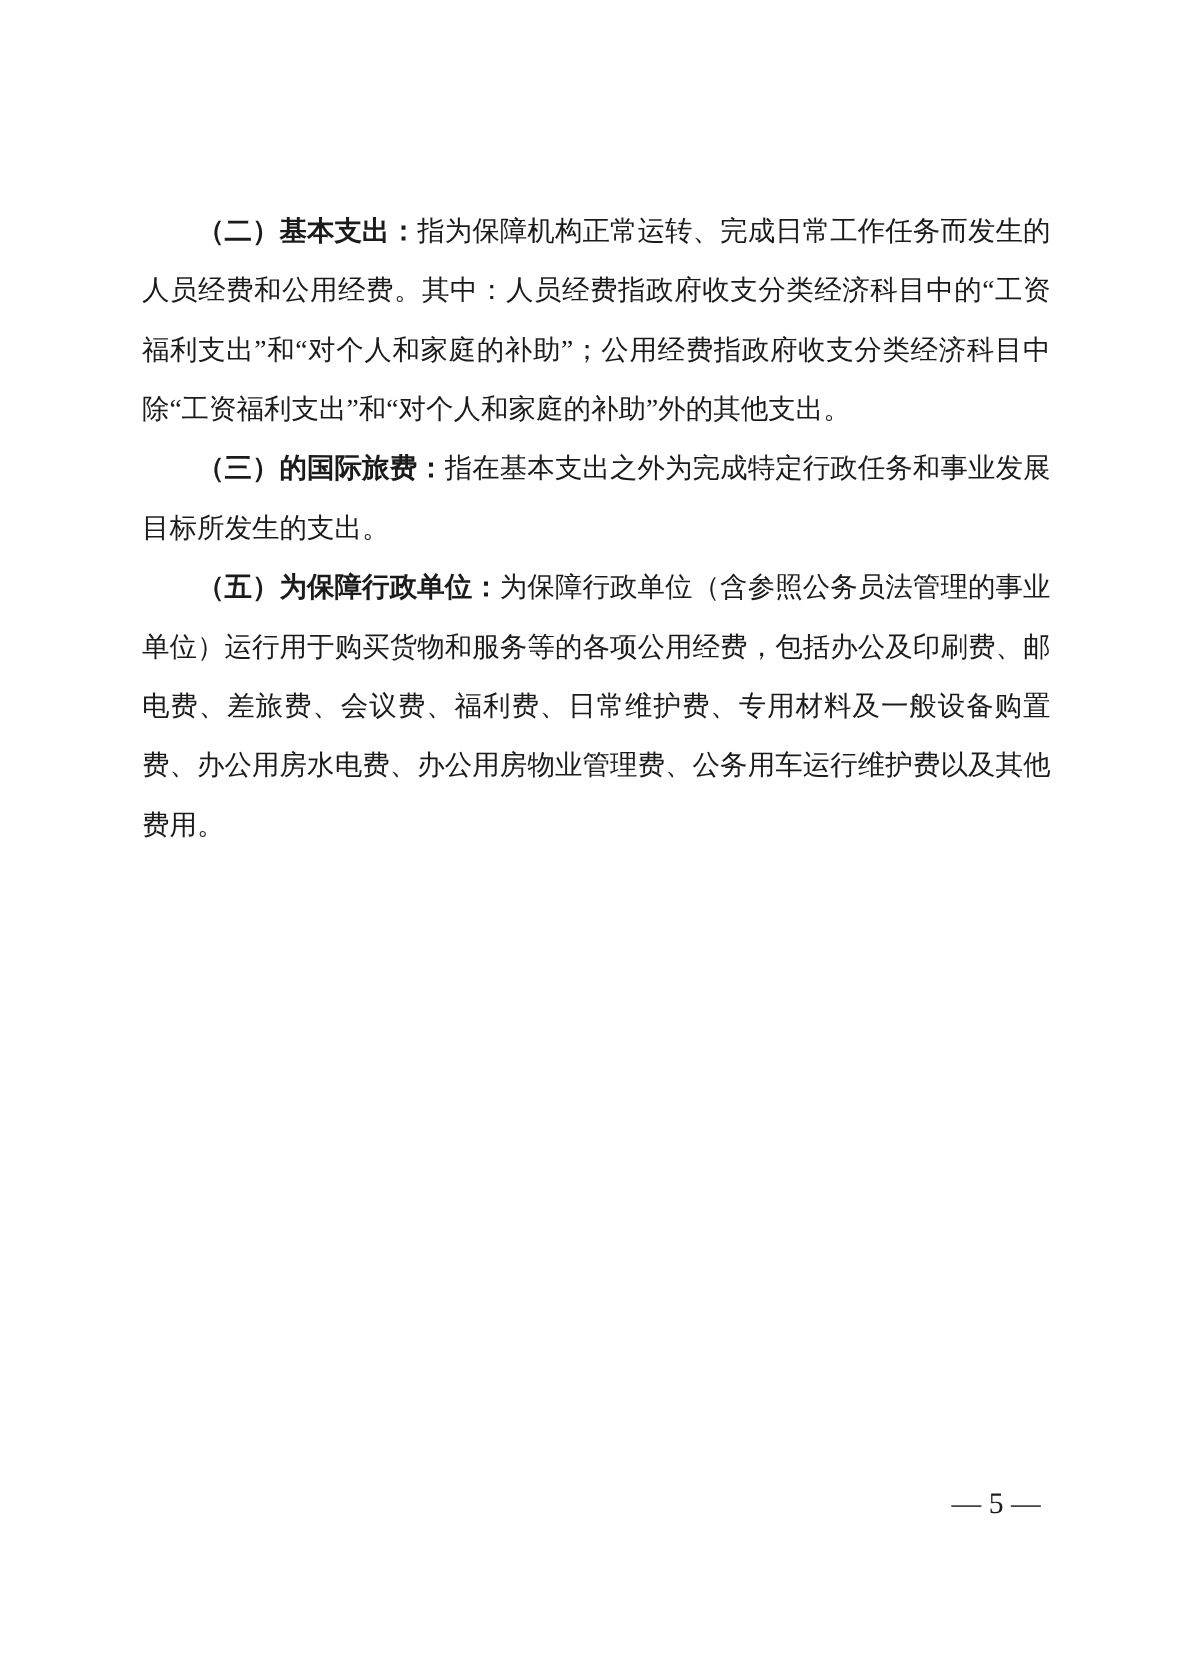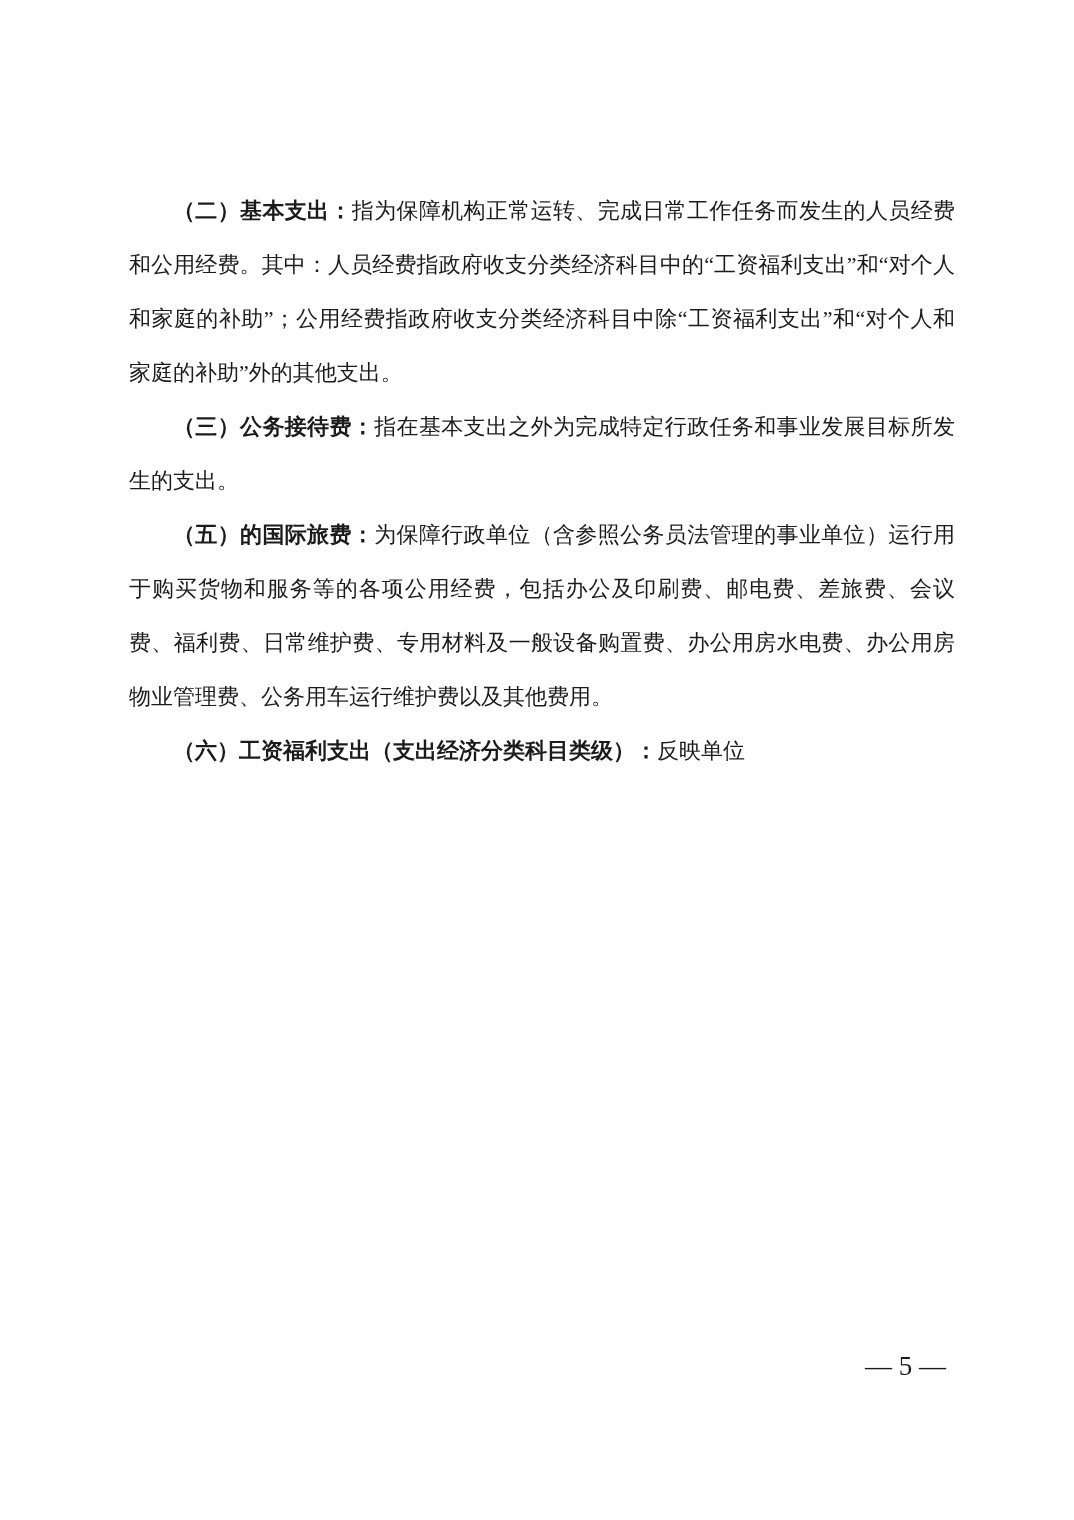--- a/index.html
+++ b/index.html
@@ -15,21 +15,21 @@
     background: #ffffff;
     overflow: hidden;
     color: #1b1b1b;
   }
   .text-block {
     position: absolute;
     left: 129px;
     top: 184px;
     width: 826px;
     font-family: "Liberation Serif", "DejaVu Serif", serif;
-    font-size: 22px;
+    font-size: 25px;
     line-height: 54px;
     text-align: justify;
     text-justify: inter-character;
     letter-spacing: 0;
     color: #1b1b1b;
   }
   .para {
     margin: 0;
     padding: 0;
     text-indent: 2em;
@@ -52,26 +52,25 @@
 </style>
 </head>
 <body>
 
 <div class="page">
 
   <main class="text-block">
 
     <p class="para"><span class="para-heading">（二）基本支出：</span><span class="para-body">指为保障机构正常运转、完成日常工作任务而发生的人员经费和公用经费。其中：人员经费指政府收支分类经济科目中的“工资福利支出”和“对个人和家庭的补助”；公用经费指政府收支分类经济科目中除“工资福利支出”和“对个人和家庭的补助”外的其他支出。</span></p>
 
-    <p class="para"><span class="para-heading">（三）公务接待费：</span><span class="para-body">指在基本支出之外为完成特定行政任务和事业发展目标所发生的支出。</span></p>
+    <p class="para"><span class="para-heading">（三）的国际旅费：</span><span class="para-body">指在基本支出之外为完成特定行政任务和事业发展目标所发生的支出。</span></p>
 
 
-    <p class="para"><span class="para-heading">（五）的国际旅费：</span><span class="para-body">为保障行政单位（含参照公务员法管理的事业单位）运行用于购买货物和服务等的各项公用经费，包括办公及印刷费、邮电费、差旅费、会议费、福利费、日常维护费、专用材料及一般设备购置费、办公用房水电费、办公用房物业管理费、公务用车运行维护费以及其他费用。</span></p>
+    <p class="para"><span class="para-heading">（五）为保障行政单位：</span><span class="para-body">为保障行政单位（含参照公务员法管理的事业单位）运行用于购买货物和服务等的各项公用经费，包括办公及印刷费、邮电费、差旅费、会议费、福利费、日常维护费、专用材料及一般设备购置费、办公用房水电费、办公用房物业管理费、公务用车运行维护费以及其他费用。</span></p>
 
-    <p class="para"><span class="para-heading">（六）工资福利支出（支出经济分类科目类级）：</span><span class="para-body">反映单位</span></p>
 
   </main>
 
   <footer class="page-footer">
     <span class="page-number">— 5 —</span>
   </footer>
 
 </div>
 
 </body></html>

